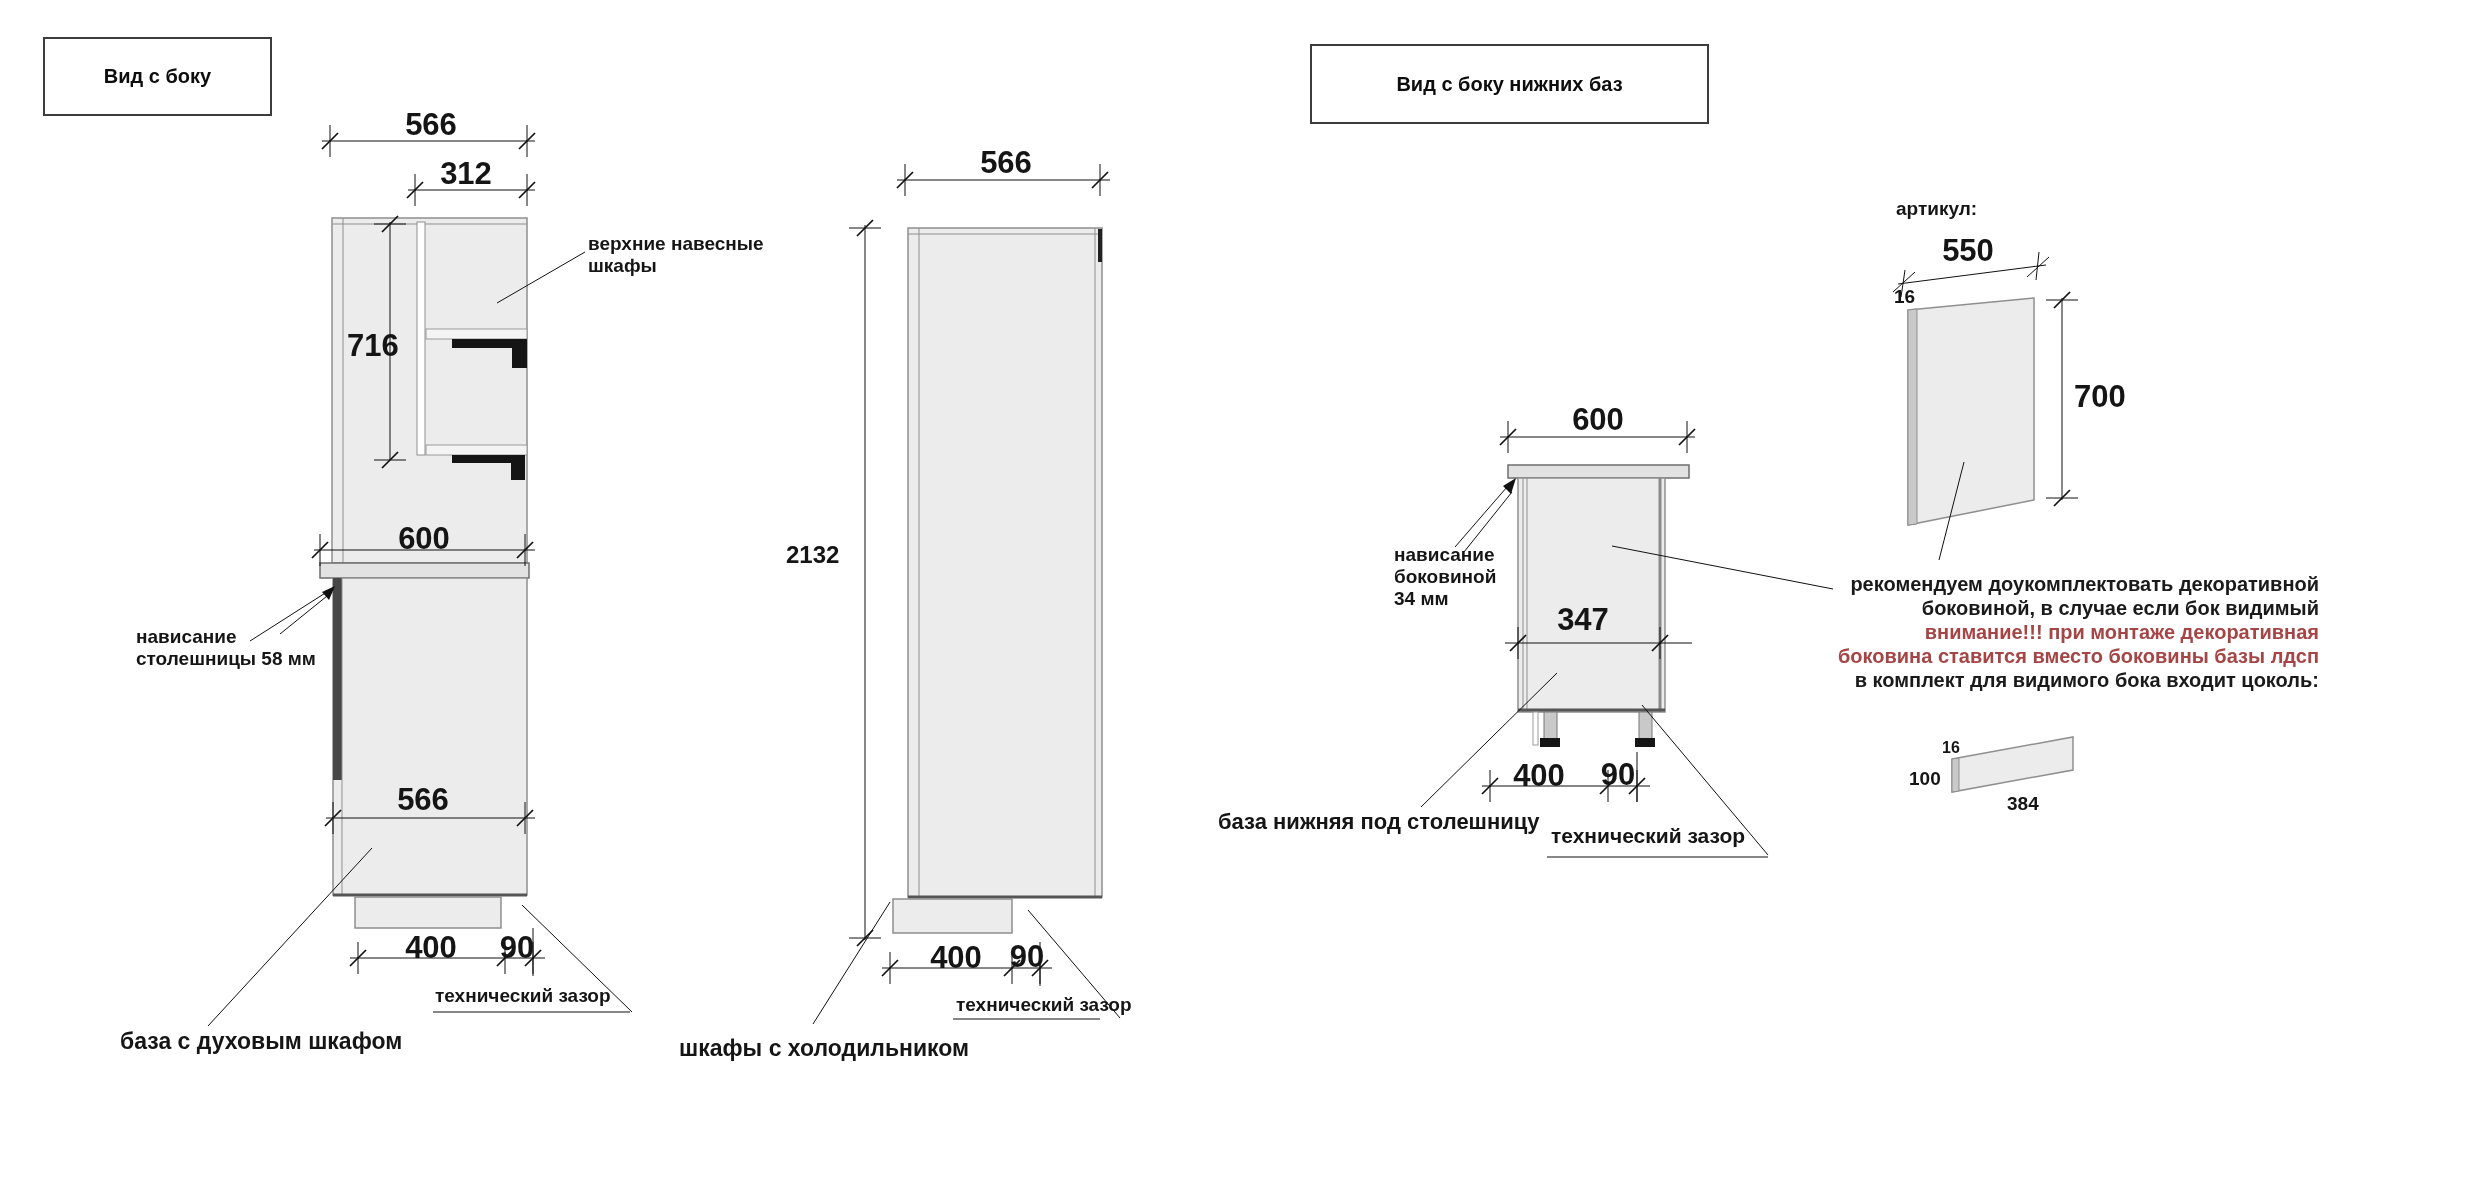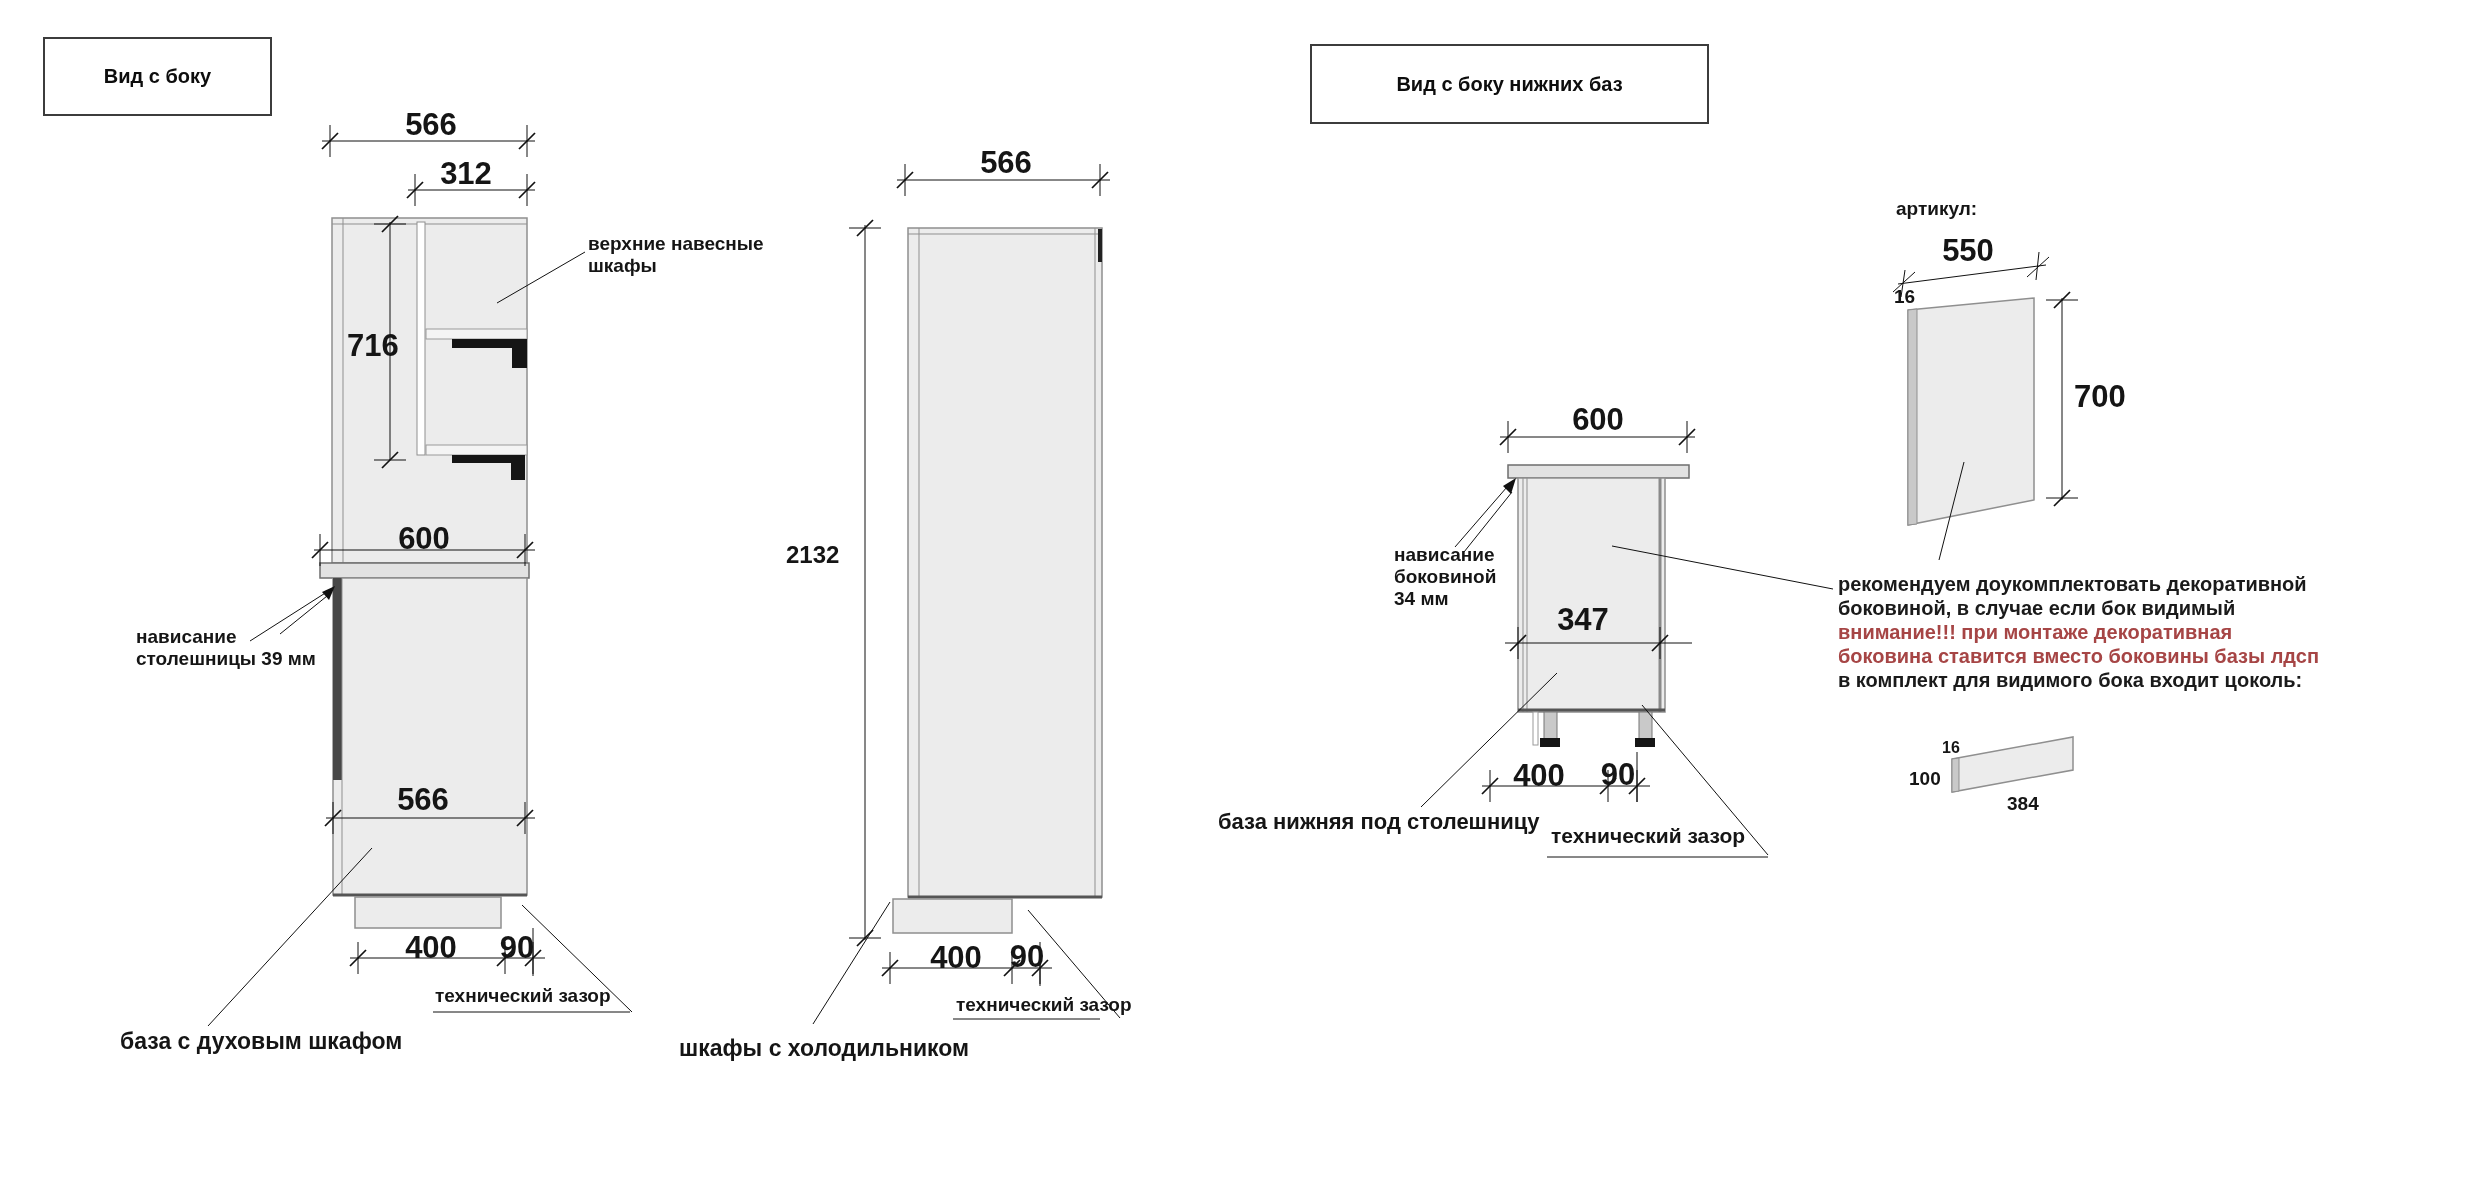--- a/index.html
+++ b/index.html
@@ -7,21 +7,21 @@
           font-family:"Liberation Sans", sans-serif;}
   svg{position:absolute;left:0;top:0;}
   .t{position:absolute;font-weight:bold;color:#151515;white-space:nowrap;line-height:1.15;}
   .c{transform:translateX(-50%);}
   .dimnum{font-size:31px;}
   .dimbig{font-size:24px;}
   .lbl{font-size:19px;}
   .cap{font-size:23px;}
   .titlebox{position:absolute;border:2px solid #3c3c3c;display:flex;align-items:center;
             justify-content:center;font-weight:bold;font-size:20px;color:#0d0d0d;background:#fff;}
-  .note{position:absolute;font-weight:bold;font-size:20px;color:#1a1a1a;line-height:24px;white-space:nowrap;}
+  .note{position:absolute;font-weight:bold;font-size:20px;color:#1a1a1a;line-height:24px;white-space:nowrap;text-align:right;}
   .warn{color:#a64545;}
   
   .cab{fill:#ececec;stroke:#8f8f8f;stroke-width:1.5;}
   .ctop{fill:#e2e2e2;stroke:#6e6e6e;stroke-width:1.5;}
   .shelf{fill:#f4f4f4;stroke:#9a9a9a;stroke-width:1;}
   .blk{fill:#151515;stroke:none;}
   .edge{stroke:#8f8f8f;stroke-width:1;fill:none;}
   .edgeD{stroke:#555;stroke-width:3;fill:none;}
   .dim{stroke:#111;stroke-width:1;fill:none;}
   .ldr{stroke:#111;stroke-width:1;fill:none;}
@@ -199,21 +199,21 @@
 <div class="t dimnum c" style="left:431px;top:107px;">566</div>
 <div class="t dimnum c" style="left:466px;top:156px;">312</div>
 <div class="t dimnum" style="left:347px;top:328px;">716</div>
 <div class="t lbl" style="left:588px;top:233px;">
   <div>верхние навесные</div>
   <div>шкафы</div>
 </div>
 <div class="t dimnum c" style="left:424px;top:521px;">600</div>
 <div class="t lbl" style="left:136px;top:626px;">
   <div>нависание</div>
-  <div>столешницы 39 мм</div>
+  <div>столешницы 58 мм</div>
 </div>
 <div class="t dimnum c" style="left:423px;top:782px;">566</div>
 <div class="t dimnum c" style="left:431px;top:930px;">400</div>
 <div class="t dimnum c" style="left:517px;top:930px;">90</div>
 <div class="t lbl" style="left:435px;top:985px;">технический зазор</div>
 <div class="t cap" style="left:120px;top:1028px;">база с духовым шкафом</div>
 
 <div class="t dimnum c" style="left:1006px;top:145px;">566</div>
 <div class="t dimbig" style="left:786px;top:541px;">2132</div>
 <div class="t dimnum c" style="left:956px;top:940px;">400</div>

